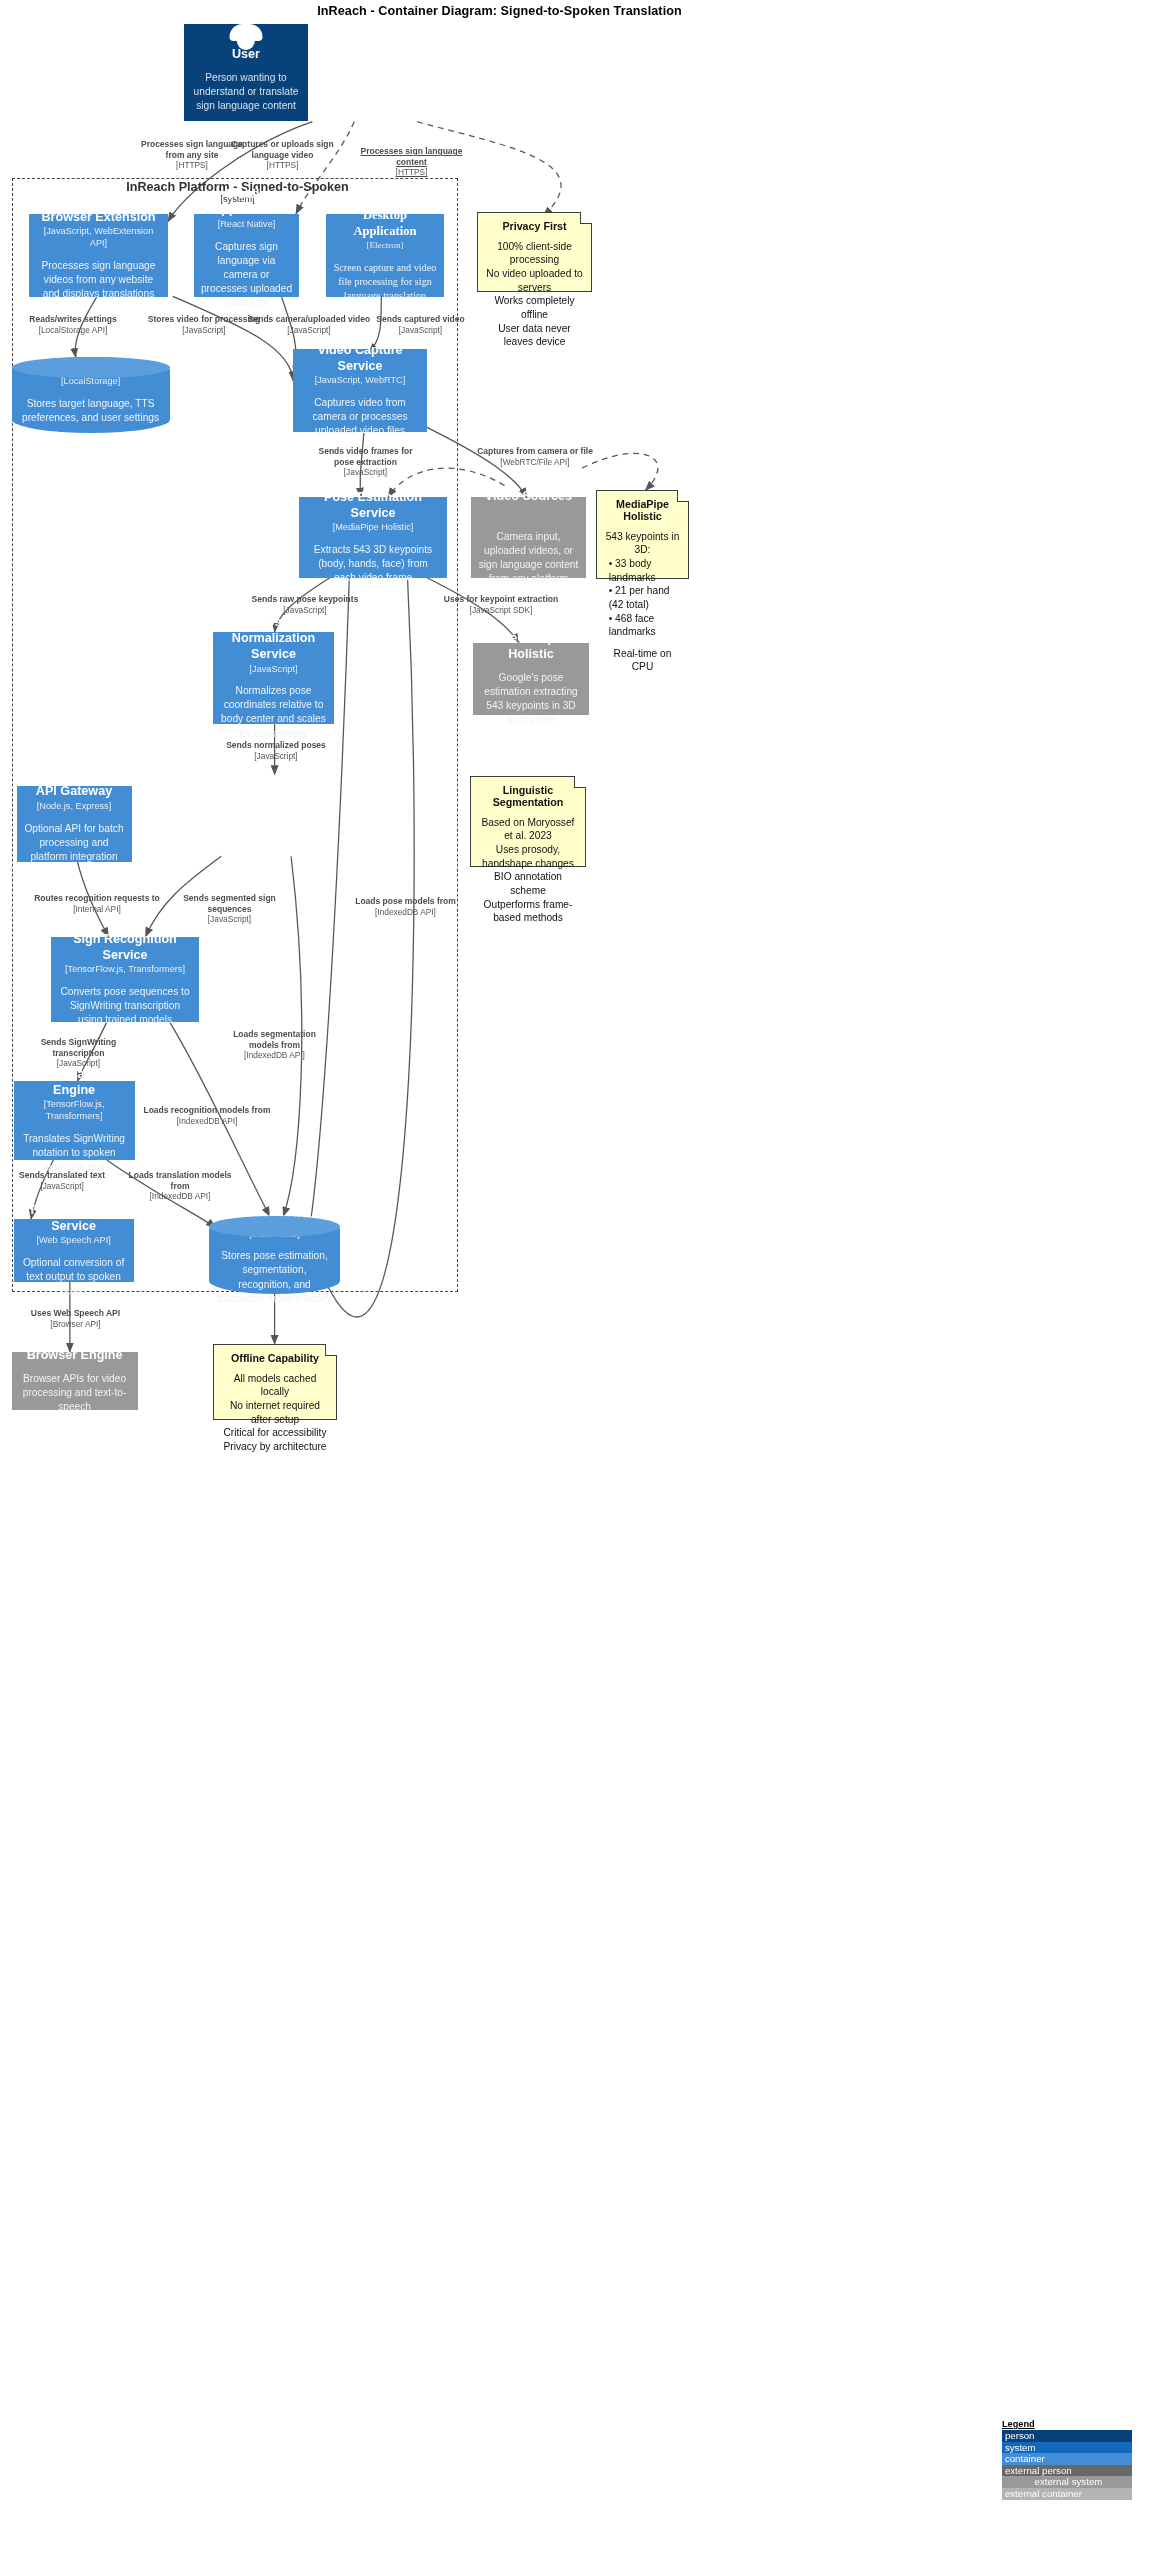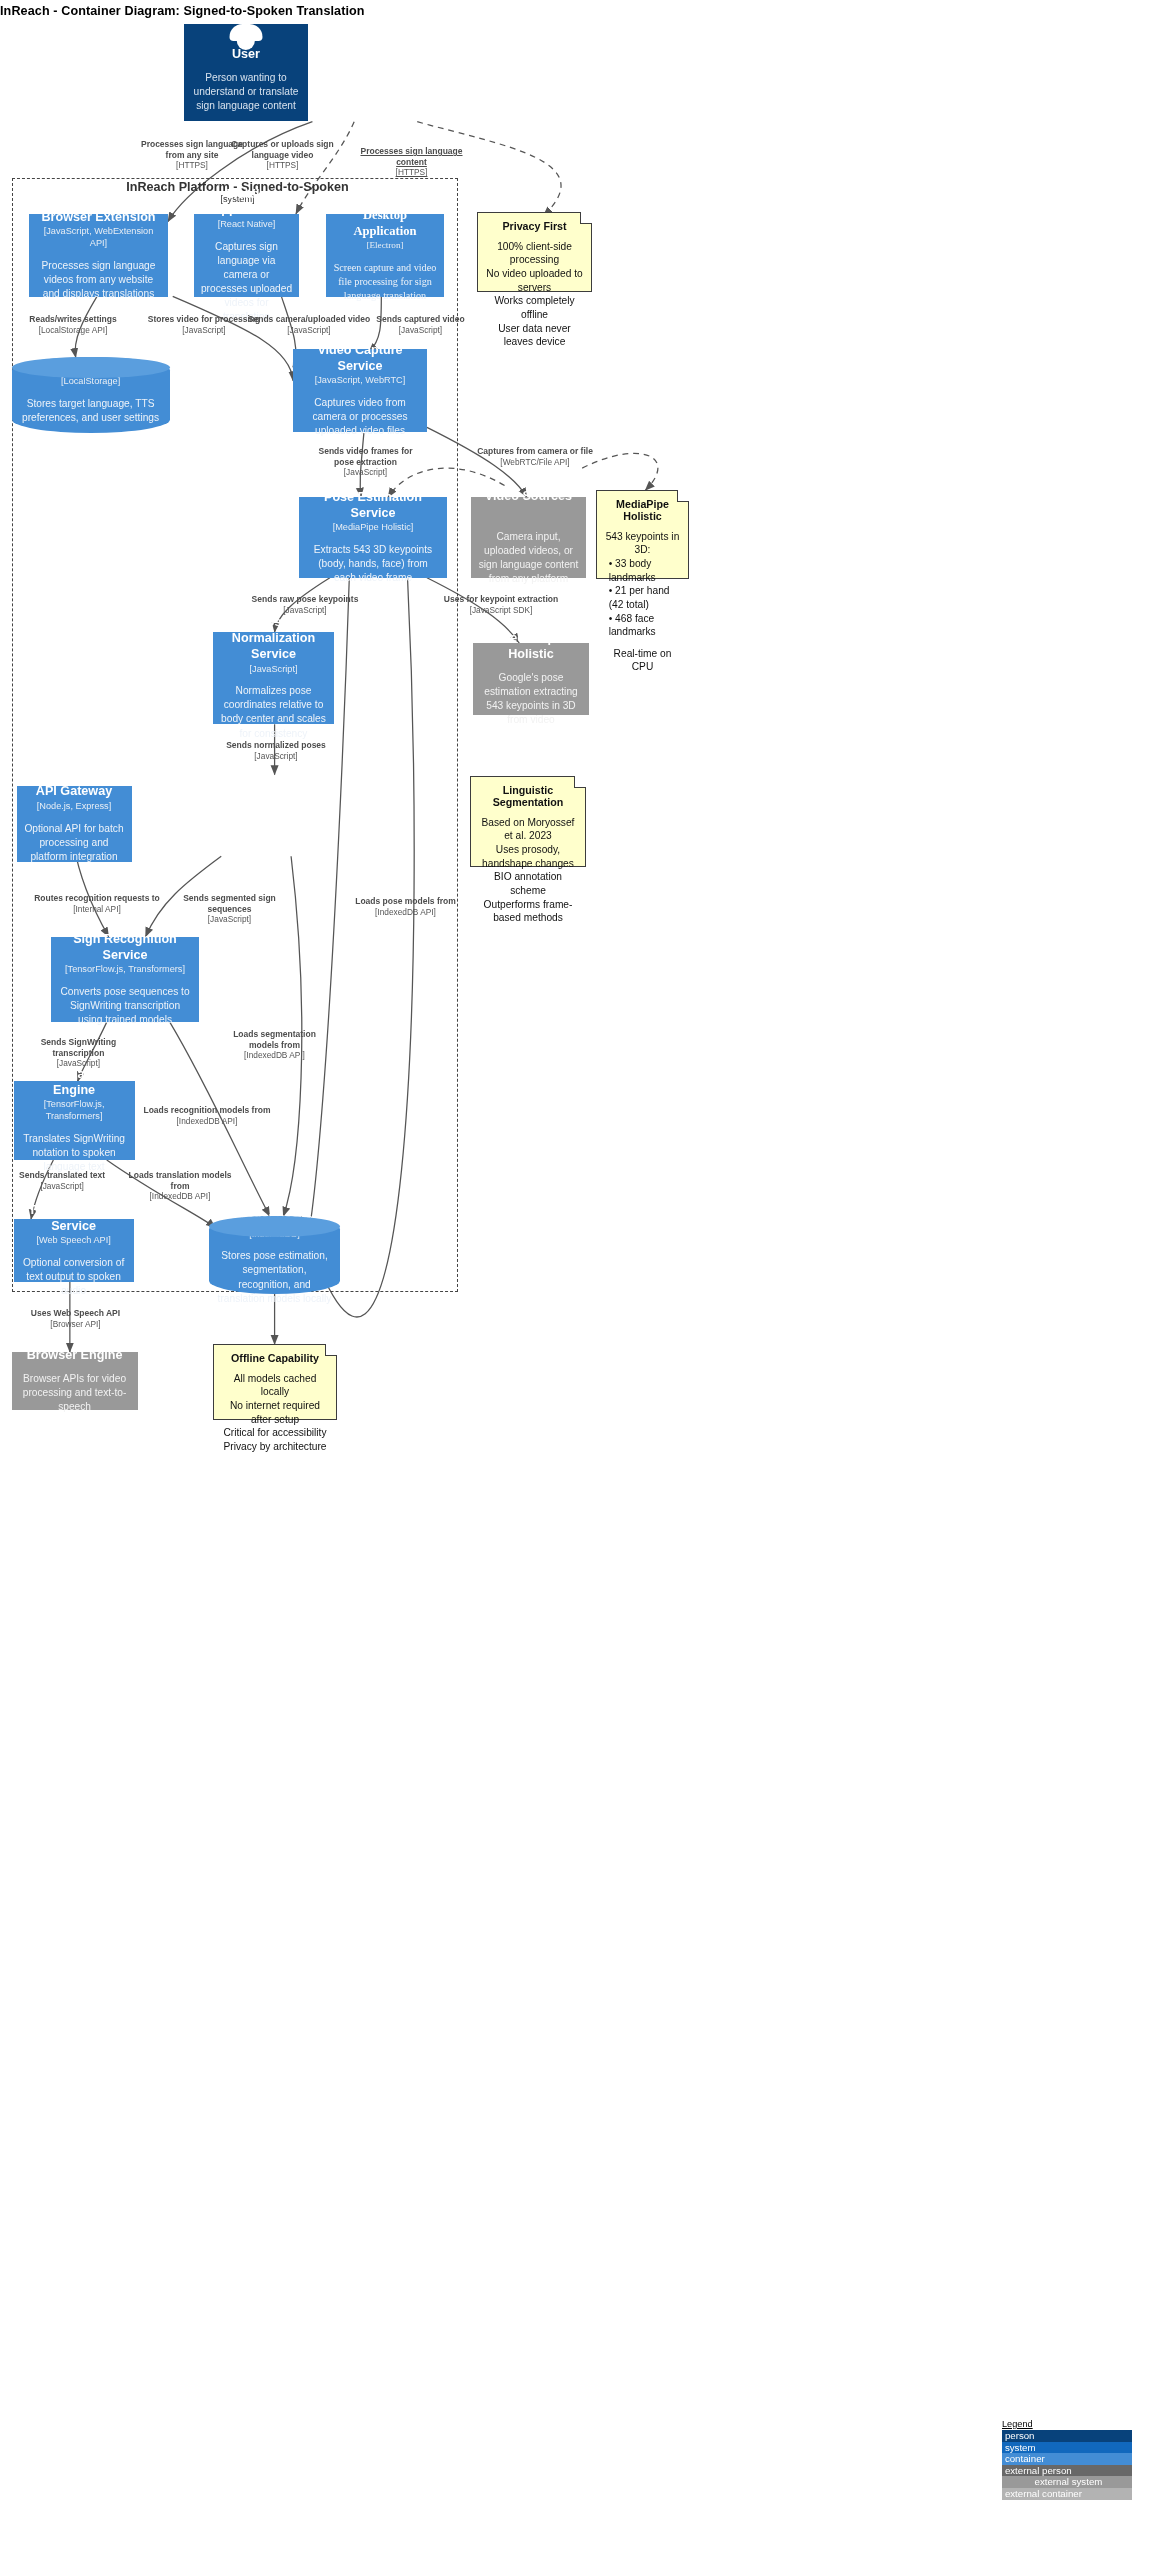--- a/index.html
+++ b/index.html
@@ -1,21 +1,21 @@
 <!DOCTYPE html>
 <html><head>
 <meta charset="utf-8">
 <style>
   html,body{margin:0;padding:0;background:#ffffff;}
   body{font-family:"Liberation Sans", sans-serif;color:#000;}
   #canvas{position:relative;width:1176px;height:2576px;overflow:hidden;background:#fff;}
   svg.edges{position:absolute;left:0;top:0;width:1176px;height:2576px;pointer-events:none;}
 
   .diagram-title{
-    position:absolute;left:0;top:3.9px;width:999px;text-align:left;
+    position:absolute;left:0;top:3.9px;width:999px;text-align:center;
     font-size:12.6px;font-weight:bold;letter-spacing:0.1px;
   }
 
   
   .node{position:absolute;box-sizing:border-box;padding:7.8px 6.8px;text-align:center;color:#fff;
         display:flex;flex-direction:column;align-items:center;justify-content:center;}
   .node .n-title{font-weight:bold;font-size:12.6px;line-height:1.25;}
   .node .n-tech{font-size:9.2px;line-height:1.3;margin-top:1px;color:#e8eef5;}
   .node .n-desc{font-size:10.2px;line-height:1.38;margin-top:8.7px;color:#eef3f9;}
 
@@ -52,21 +52,21 @@
   .boundary-label .b-name{font-size:12.6px;font-weight:bold;color:#333;}
   .boundary-label .b-type{font-size:9.2px;color:#333;}
 
   
   .elabel{position:absolute;text-align:center;color:#4d4d4d;}
   .elabel .el-text{font-size:8.5px;font-weight:bold;line-height:1.25;}
   .elabel .el-tech{font-size:8.3px;font-weight:normal;line-height:1.25;color:#555;}
 
   
   .legend{position:absolute;}
-  .legend .lg-title{font-size:9.2px;font-weight:normal;text-decoration:underline;margin-bottom:1px;}
+  .legend .lg-title{font-size:9.2px;font-weight:bold;text-decoration:underline;margin-bottom:1px;}
   .legend .lg-row{height:11.6px;line-height:11.6px;font-size:9.7px;color:#fff;padding-left:2.9px;
       box-sizing:border-box;width:130px;}
 </style>
 </head>
 <body>
 
 <div id="canvas">
 
   <div class="diagram-title">InReach - Container Diagram: Signed-to-Spoken Translation</div>
 

